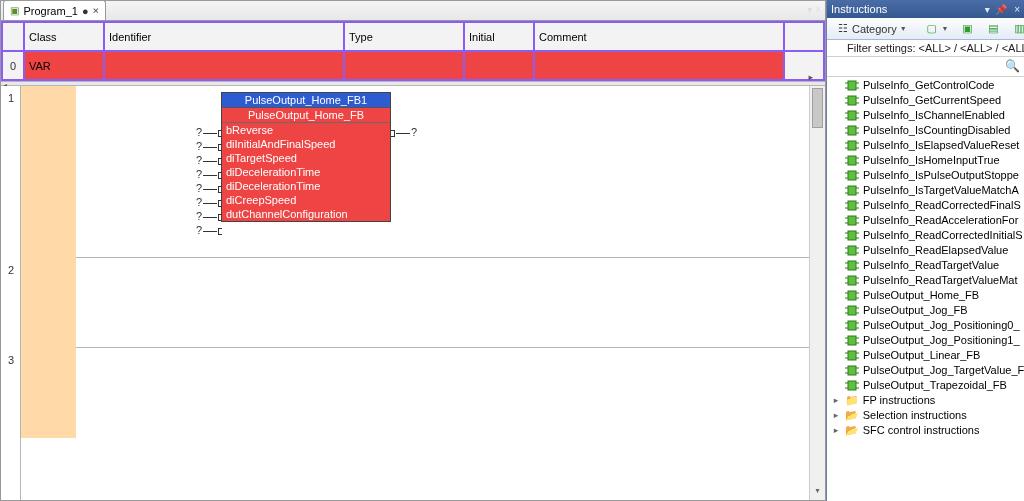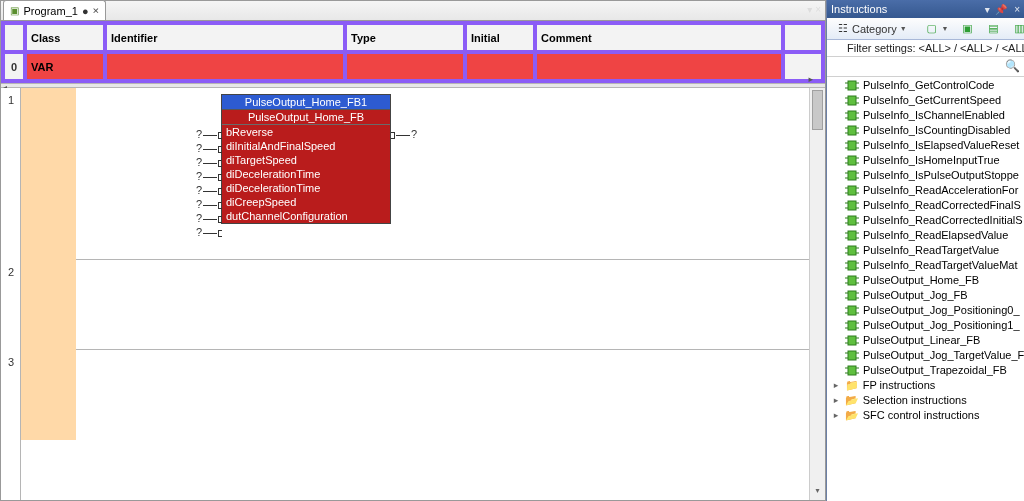--- a/index.html
+++ b/index.html
@@ -11,21 +11,21 @@
 
 .tabbar { height: 20px; background: linear-gradient(#f5f5f5,#e8e8e8); border-bottom: 1px solid #999; display:flex; align-items:flex-end; padding-left:2px; position:relative;}
 .tab { display:flex; align-items:center; gap:4px; height:20px; padding:0 6px; background:#fff; border:1px solid #999; border-bottom:none; border-radius:3px 3px 0 0; font-size:11px;}
 .tab .dirty { color:#333; }
 .tab .close { font-family:monospace; color:#555; font-size:11px; cursor:pointer;}
 .tabbar .win-icon { position:absolute; right:4px; top:3px; font-size:10px; color:#ddd;}
 
 
 .hdr-wrap { overflow:hidden; }
 .vargrid { border-collapse:collapse; width:100%; table-layout:fixed; font-size:11px;}
-.vargrid th, .vargrid td { border:4px solid #8b5cf6; padding:2px 4px; text-align:left; background:#f3f3f3; font-weight:bold; height:29px;}
+.vargrid th, .vargrid td { border:2px solid #8b5cf6; padding:2px 4px; text-align:left; background:#f3f3f3; font-weight:normal; height:29px;}
 .vargrid td { background:#ef4444; }
 .vargrid .rownum { width:22px; text-align:center; background:#f3f3f3; color:#333;}
 .vargrid td.rownum { background:#f3f3f3; }
 .vargrid .c-class{width:80px}.vargrid .c-ident{width:240px}.vargrid .c-type{width:120px}.vargrid .c-init{width:70px}.vargrid .c-cmt{}
 
 
 .hsplit { height:5px; background:#e8e8e8; border-top:1px solid #b5b5b5; border-bottom:1px solid #b5b5b5; position:relative;}
 .hsplit .arrow{position:absolute; left:2px; top:-1px; font-size:8px; color:#555;}
 .hsplit .rarrow{position:absolute; right:12px; top:-10px; font-size:9px; color:#555;}
 
@@ -46,21 +46,21 @@
 .net2{top:172px;height:90px;}
 .net2 .shade{position:absolute;left:0;top:0;width:55px;height:90px;background:#ffd9a8;}
 .net3{top:262px;height:160px;}
 .net3 .shade{position:absolute;left:0;top:0;width:55px;height:90px;background:#ffd9a8;}
 
 .dots { position:absolute; left:60px; right:0; top:0; bottom:0;
   background-image: radial-gradient(circle, #888 0.6px, transparent 0.6px);
   background-size: 16px 16px; background-position: 2px 6px; opacity:.55;}
 
 
-.fb { position:absolute; background:#b91c1c; color:#fff; font-size:11px; border:1px solid #444;}
+.fb { position:absolute; background:#ef4444; color:#fff; font-size:11px; border:1px solid #444;}
 .fb .title { background:#2d5bd1; color:#fff; text-align:center; padding:1px 4px; font-size:11px; border-bottom:1px solid #555; white-space:nowrap;}
 .fb .type { text-align:center; padding:1px 4px; border-bottom:1px solid #6a6a6a; white-space:nowrap;}
 .fb .row { display:flex; justify-content:space-between; padding:0 4px; height:14px; line-height:14px;}
 .fb .row span{white-space:nowrap}
 
 .pin { position:absolute; font-size:11px; color:#333;}
 .pin .q{color:#333}
 .pin .wire{display:inline-block; vertical-align:middle; height:1px; background:#333;}
 .pin.left .wire{width:14px; margin:0 1px;}
 .pin.right .wire{width:14px; margin:0 1px;}
@@ -341,33 +341,45 @@
       <div class="item">
         <span class="icn">
           <svg class="fbicn" width="14" height="11">
             <rect x="3" y="1" width="8" height="9"></rect>
             <line x1="0" y1="3" x2="3" y2="3"></line>
             <line x1="0" y1="8" x2="3" y2="8"></line>
             <line x1="11" y1="3" x2="14" y2="3"></line>
             <line x1="11" y1="8" x2="14" y2="8"></line>
           </svg>
         </span>
+        <span>PulseInfo_IsTargetValueMatchA</span>
+      </div>
+      <div class="item">
+        <span class="icn">
+          <svg class="fbicn" width="14" height="11">
+            <rect x="3" y="1" width="8" height="9"></rect>
+            <line x1="0" y1="3" x2="3" y2="3"></line>
+            <line x1="0" y1="8" x2="3" y2="8"></line>
+            <line x1="11" y1="3" x2="14" y2="3"></line>
+            <line x1="11" y1="8" x2="14" y2="8"></line>
+          </svg>
+        </span>
+        <span>PulseInfo_ReadCorrectedFinalS</span>
+      </div>
+      <div class="item">
+        <span class="icn">
+          <svg class="fbicn" width="14" height="11">
+            <rect x="3" y="1" width="8" height="9"></rect>
+            <line x1="0" y1="3" x2="3" y2="3"></line>
+            <line x1="0" y1="8" x2="3" y2="8"></line>
+            <line x1="11" y1="3" x2="14" y2="3"></line>
+            <line x1="11" y1="8" x2="14" y2="8"></line>
+          </svg>
+        </span>
         <span>PulseInfo_ReadAccelerationFor</span>
-      </div>
-      <div class="item">
-        <span class="icn">
-          <svg class="fbicn" width="14" height="11">
-            <rect x="3" y="1" width="8" height="9"></rect>
-            <line x1="0" y1="3" x2="3" y2="3"></line>
-            <line x1="0" y1="8" x2="3" y2="8"></line>
-            <line x1="11" y1="3" x2="14" y2="3"></line>
-            <line x1="11" y1="8" x2="14" y2="8"></line>
-          </svg>
-        </span>
-        <span>PulseInfo_ReadCorrectedFinalS</span>
       </div>
       <div class="item">
         <span class="icn">
           <svg class="fbicn" width="14" height="11">
             <rect x="3" y="1" width="8" height="9"></rect>
             <line x1="0" y1="3" x2="3" y2="3"></line>
             <line x1="0" y1="8" x2="3" y2="8"></line>
             <line x1="11" y1="3" x2="14" y2="3"></line>
             <line x1="11" y1="8" x2="14" y2="8"></line>
           </svg>

